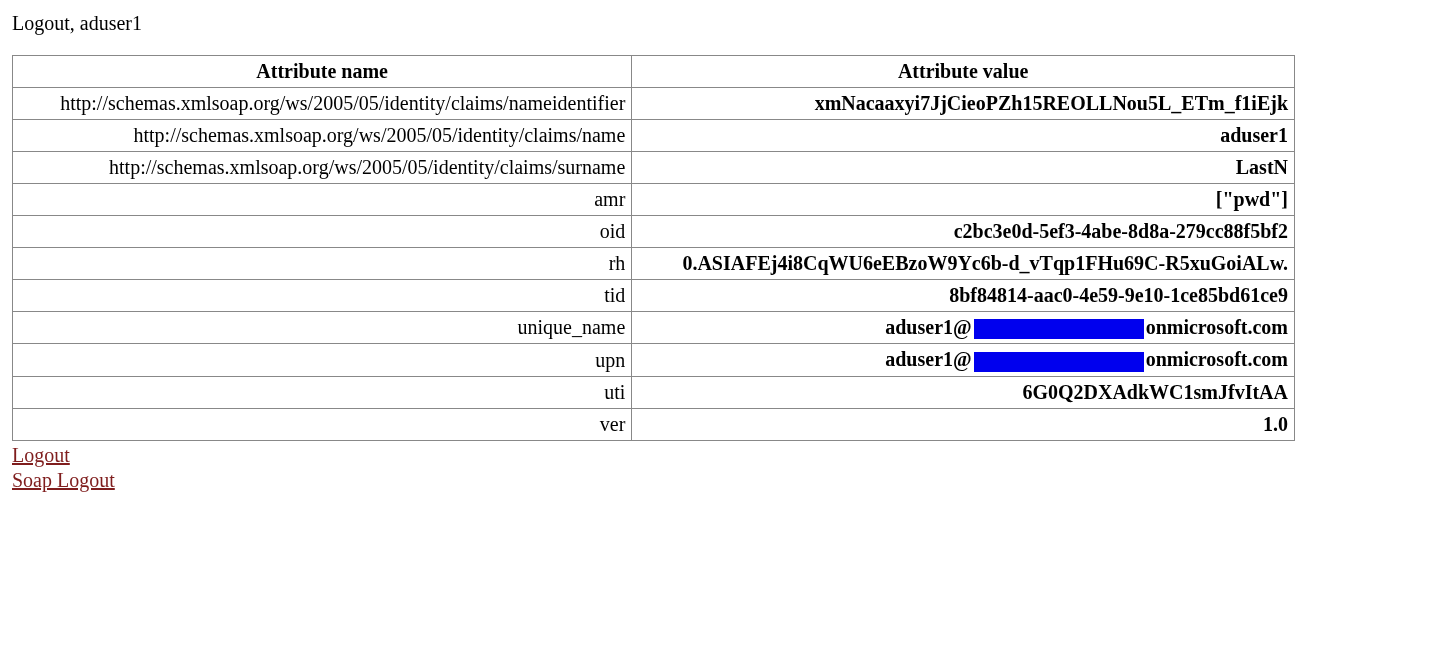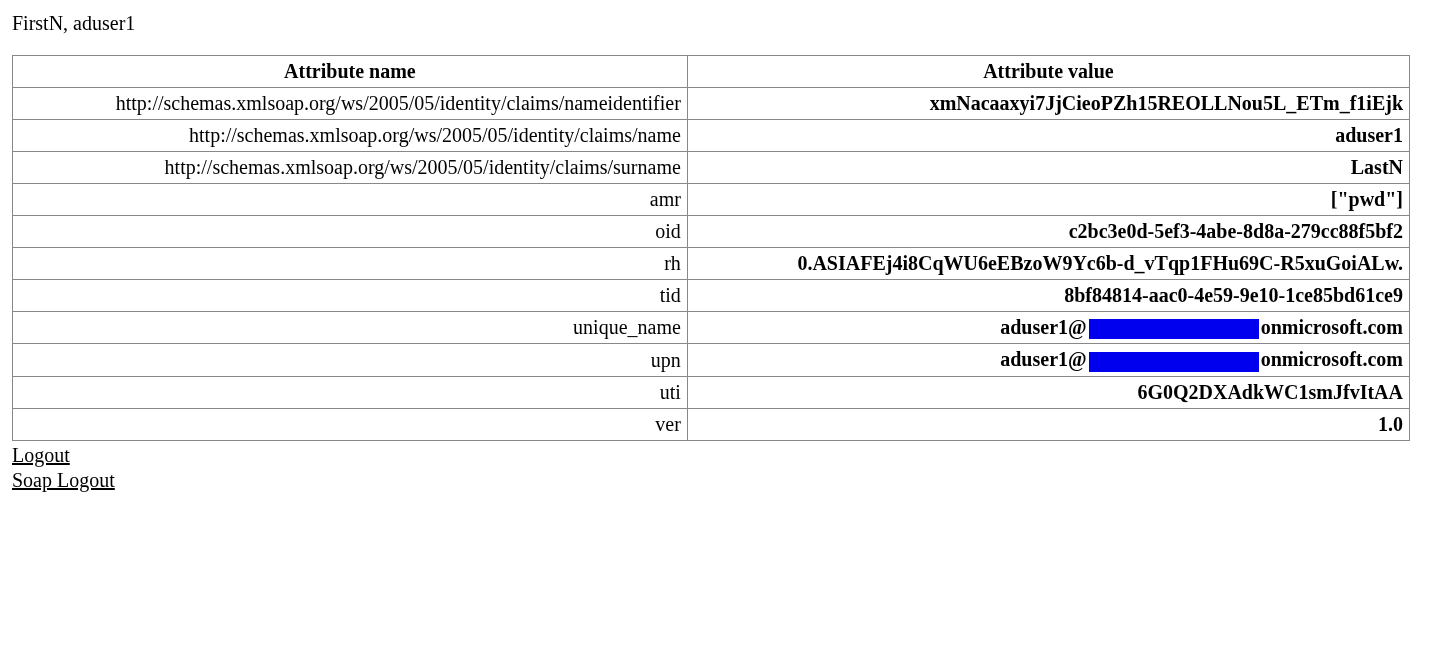--- a/index.html
+++ b/index.html
@@ -7,21 +7,21 @@
       font-size: 20px;
       margin: 12px;
       color: #000;
       background: #fff;
     }
     .welcome {
       margin-bottom: 20px;
     }
     table {
       border-collapse: collapse;
-      width: 1398px;
+      width: 1283px;
     }
     th, td {
       border: 1px solid #888;
       padding: 4px 6px;
       text-align: right;
       vertical-align: middle;
       font-size: 20px;
       white-space: nowrap;
     }
     th {
@@ -38,29 +38,29 @@
       height: 20px;
       background: #0000ee;
       vertical-align: middle;
       margin: 0 2px;
     }
     .links {
       margin-top: 2px;
       line-height: 1.25;
     }
     .links a {
-      color: #000000;
+      color: #7f1d1d;
       text-decoration: underline;
       display: inline;
     }
   </style>
 </head>
 <body>
 
-<div class="welcome">FirstN, aduser1</div>
+<div class="welcome">Logout, aduser1</div>
 
 <table>
   <thead>
     <tr>
       <th>Attribute name</th>
       <th>Attribute value</th>
     </tr>
   </thead>
   <tbody id="table-body">
       <tr>

